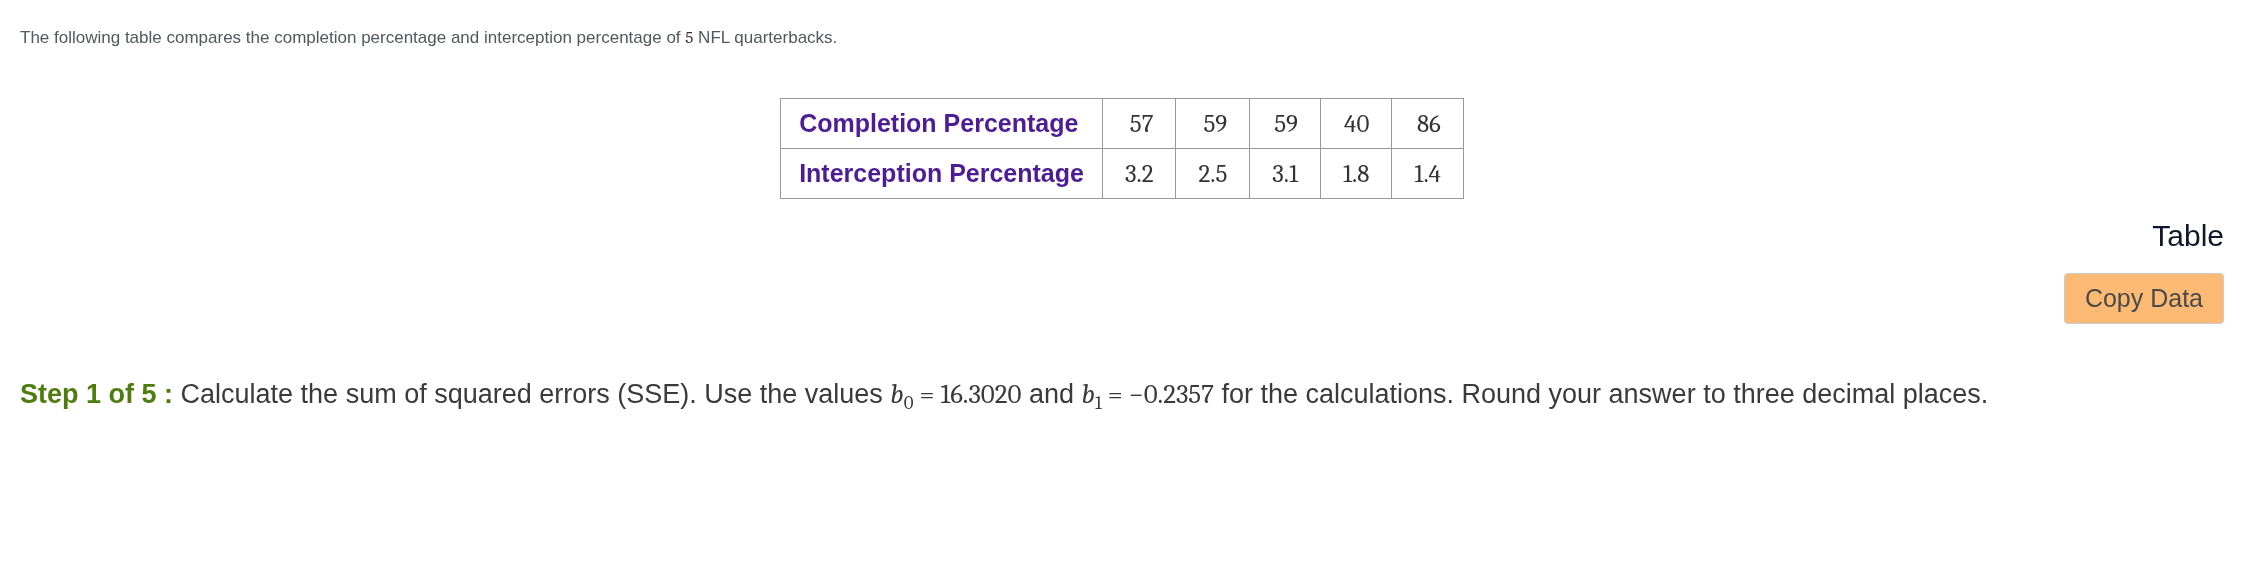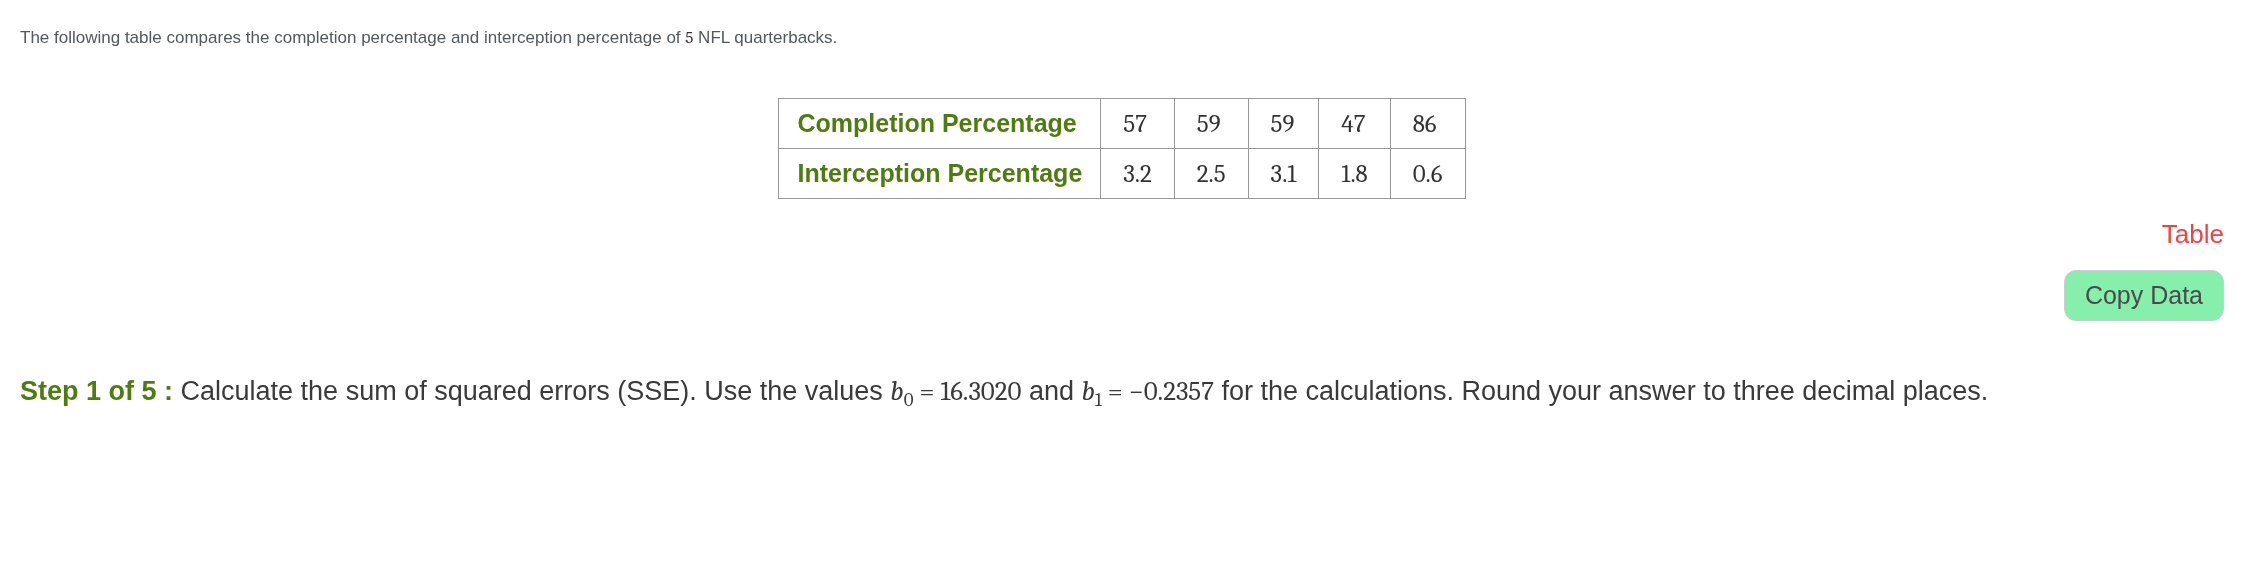--- a/index.html
+++ b/index.html
@@ -25,48 +25,48 @@
     justify-content: center;
     padding: 40px 0 10px 0;
   }
   table.data {
     border-collapse: collapse;
   }
   table.data td, table.data th {
     border: 1px solid #999;
     padding: 8px 22px;
     font-size: 25px;
-    text-align: left;
+    text-align: right;
     color: #333;
     font-family: "Cambria", "Georgia", serif;
   }
   table.data th {
     text-align: left;
     font-family: "Segoe UI", "Helvetica Neue", Arial, sans-serif;
     font-weight: 700;
-    color: #4d7c0f;
+    color: #4c1d95;
     padding: 10px 18px;
   }
   .right-actions {
     display: flex;
     flex-direction: column;
     align-items: flex-end;
     padding-right: 20px;
     gap: 20px;
     margin-top: 10px;
   }
   .link {
-    color: #ef4444;
-    font-size: 26px;
+    color: #0f172a;
+    font-size: 30px;
     cursor: pointer;
   }
   .copy-btn {
     border: 1px solid #c9ccd0;
-    border-radius: 12px;
-    background: #86efac;
+    border-radius: 4px;
+    background: #fdba74;
     color: #4a4a4a;
     font-size: 25px;
     padding: 10px 20px;
     cursor: pointer;
     font-family: inherit;
   }
   .step {
     padding: 50px 20px 20px 20px;
     color: #3a3a3a;
     font-size: 27px;
@@ -96,30 +96,30 @@
 </div>
 
 <div class="table-wrap">
   <table class="data">
     <tbody>
         <tr>
       <th>Completion Percentage</th>
       <td>57</td>
       <td>59</td>
       <td>59</td>
-      <td>47</td>
+      <td>40</td>
       <td>86</td>
     </tr>
     <tr>
       <th>Interception Percentage</th>
       <td>3.2</td>
       <td>2.5</td>
       <td>3.1</td>
       <td>1.8</td>
-      <td>0.6</td>
+      <td>1.4</td>
     </tr>
   </tbody>
     </table>
 </div>
 
 <div class="right-actions">
   <span class="link">Table</span>
   <button class="copy-btn">Copy Data</button>
 </div>
 

